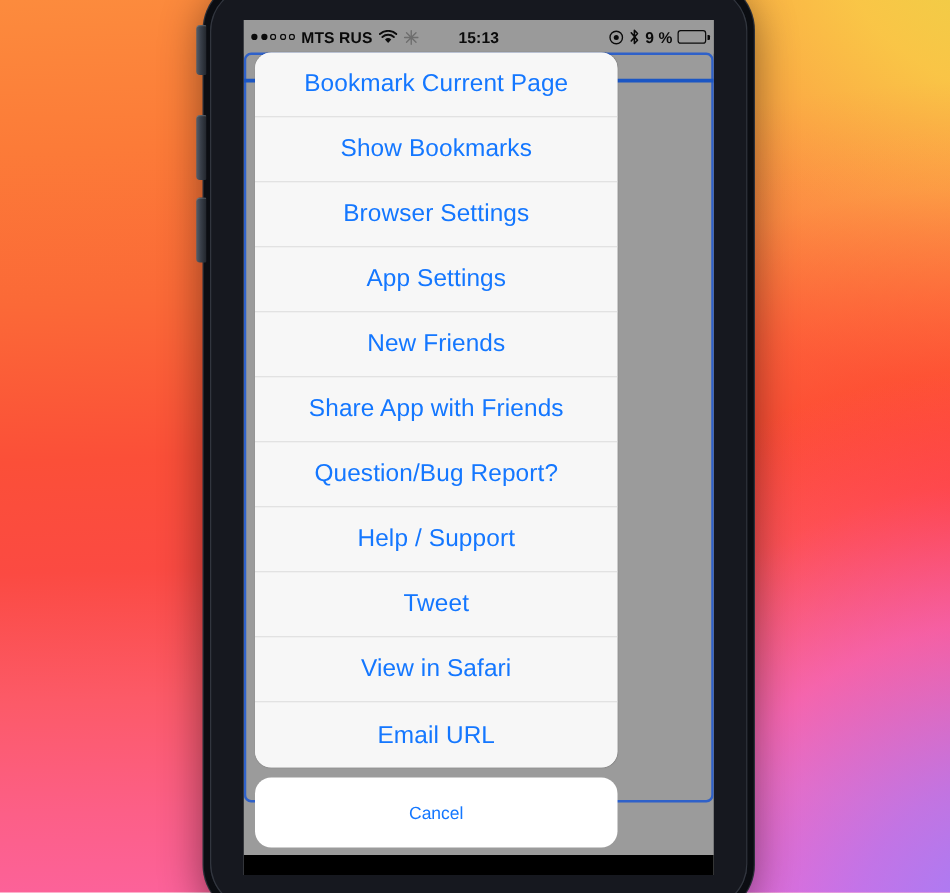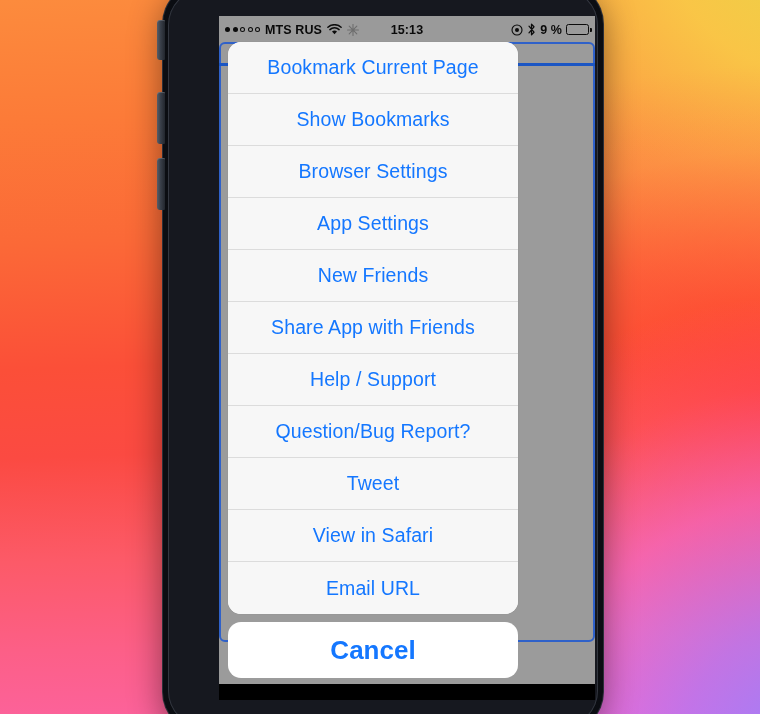--- a/index.html
+++ b/index.html
@@ -84,21 +84,20 @@
 
   
   #screen {
     position: absolute;
     left: 32px;
     top: 32px;
     width: 376px;
     height: 684px;
     background: #9b9b9b;
     overflow: hidden;
-    margin-left: 24px;
   }
 
   
   #status-bar {
     position: relative;
     height: 27px;
     background: #9a9a9a;
     display: flex;
     align-items: center;
     color: #0a0a0a;
@@ -200,22 +199,22 @@
 
   #cancel-button {
     margin-top: 8px;
     height: 56px;
     background: #ffffff;
     border-radius: 13px;
     display: flex;
     align-items: center;
     justify-content: center;
     color: #1477ff;
-    font-size: 26px;
-    font-weight: 700;
+    font-size: 14px;
+    font-weight: 400;
     cursor: pointer;
     user-select: none;
   }
 
   
   #screen-chin {
     position: absolute;
     left: 0; bottom: 0;
     width: 376px; height: 16px;
     background: #000000;
@@ -304,24 +303,24 @@
           <div class="sheet-item">
             <span>App Settings</span>
           </div>
           <div class="sheet-item">
             <span>New Friends</span>
           </div>
           <div class="sheet-item">
             <span>Share App with Friends</span>
           </div>
           <div class="sheet-item">
+            <span>Question/Bug Report?</span>
+          </div>
+          <div class="sheet-item">
             <span>Help / Support</span>
-          </div>
-          <div class="sheet-item">
-            <span>Question/Bug Report?</span>
           </div>
           <div class="sheet-item">
             <span>Tweet</span>
           </div>
           <div class="sheet-item">
             <span>View in Safari</span>
           </div>
           <div class="sheet-item">
             <span>Email URL</span>
           </div>

